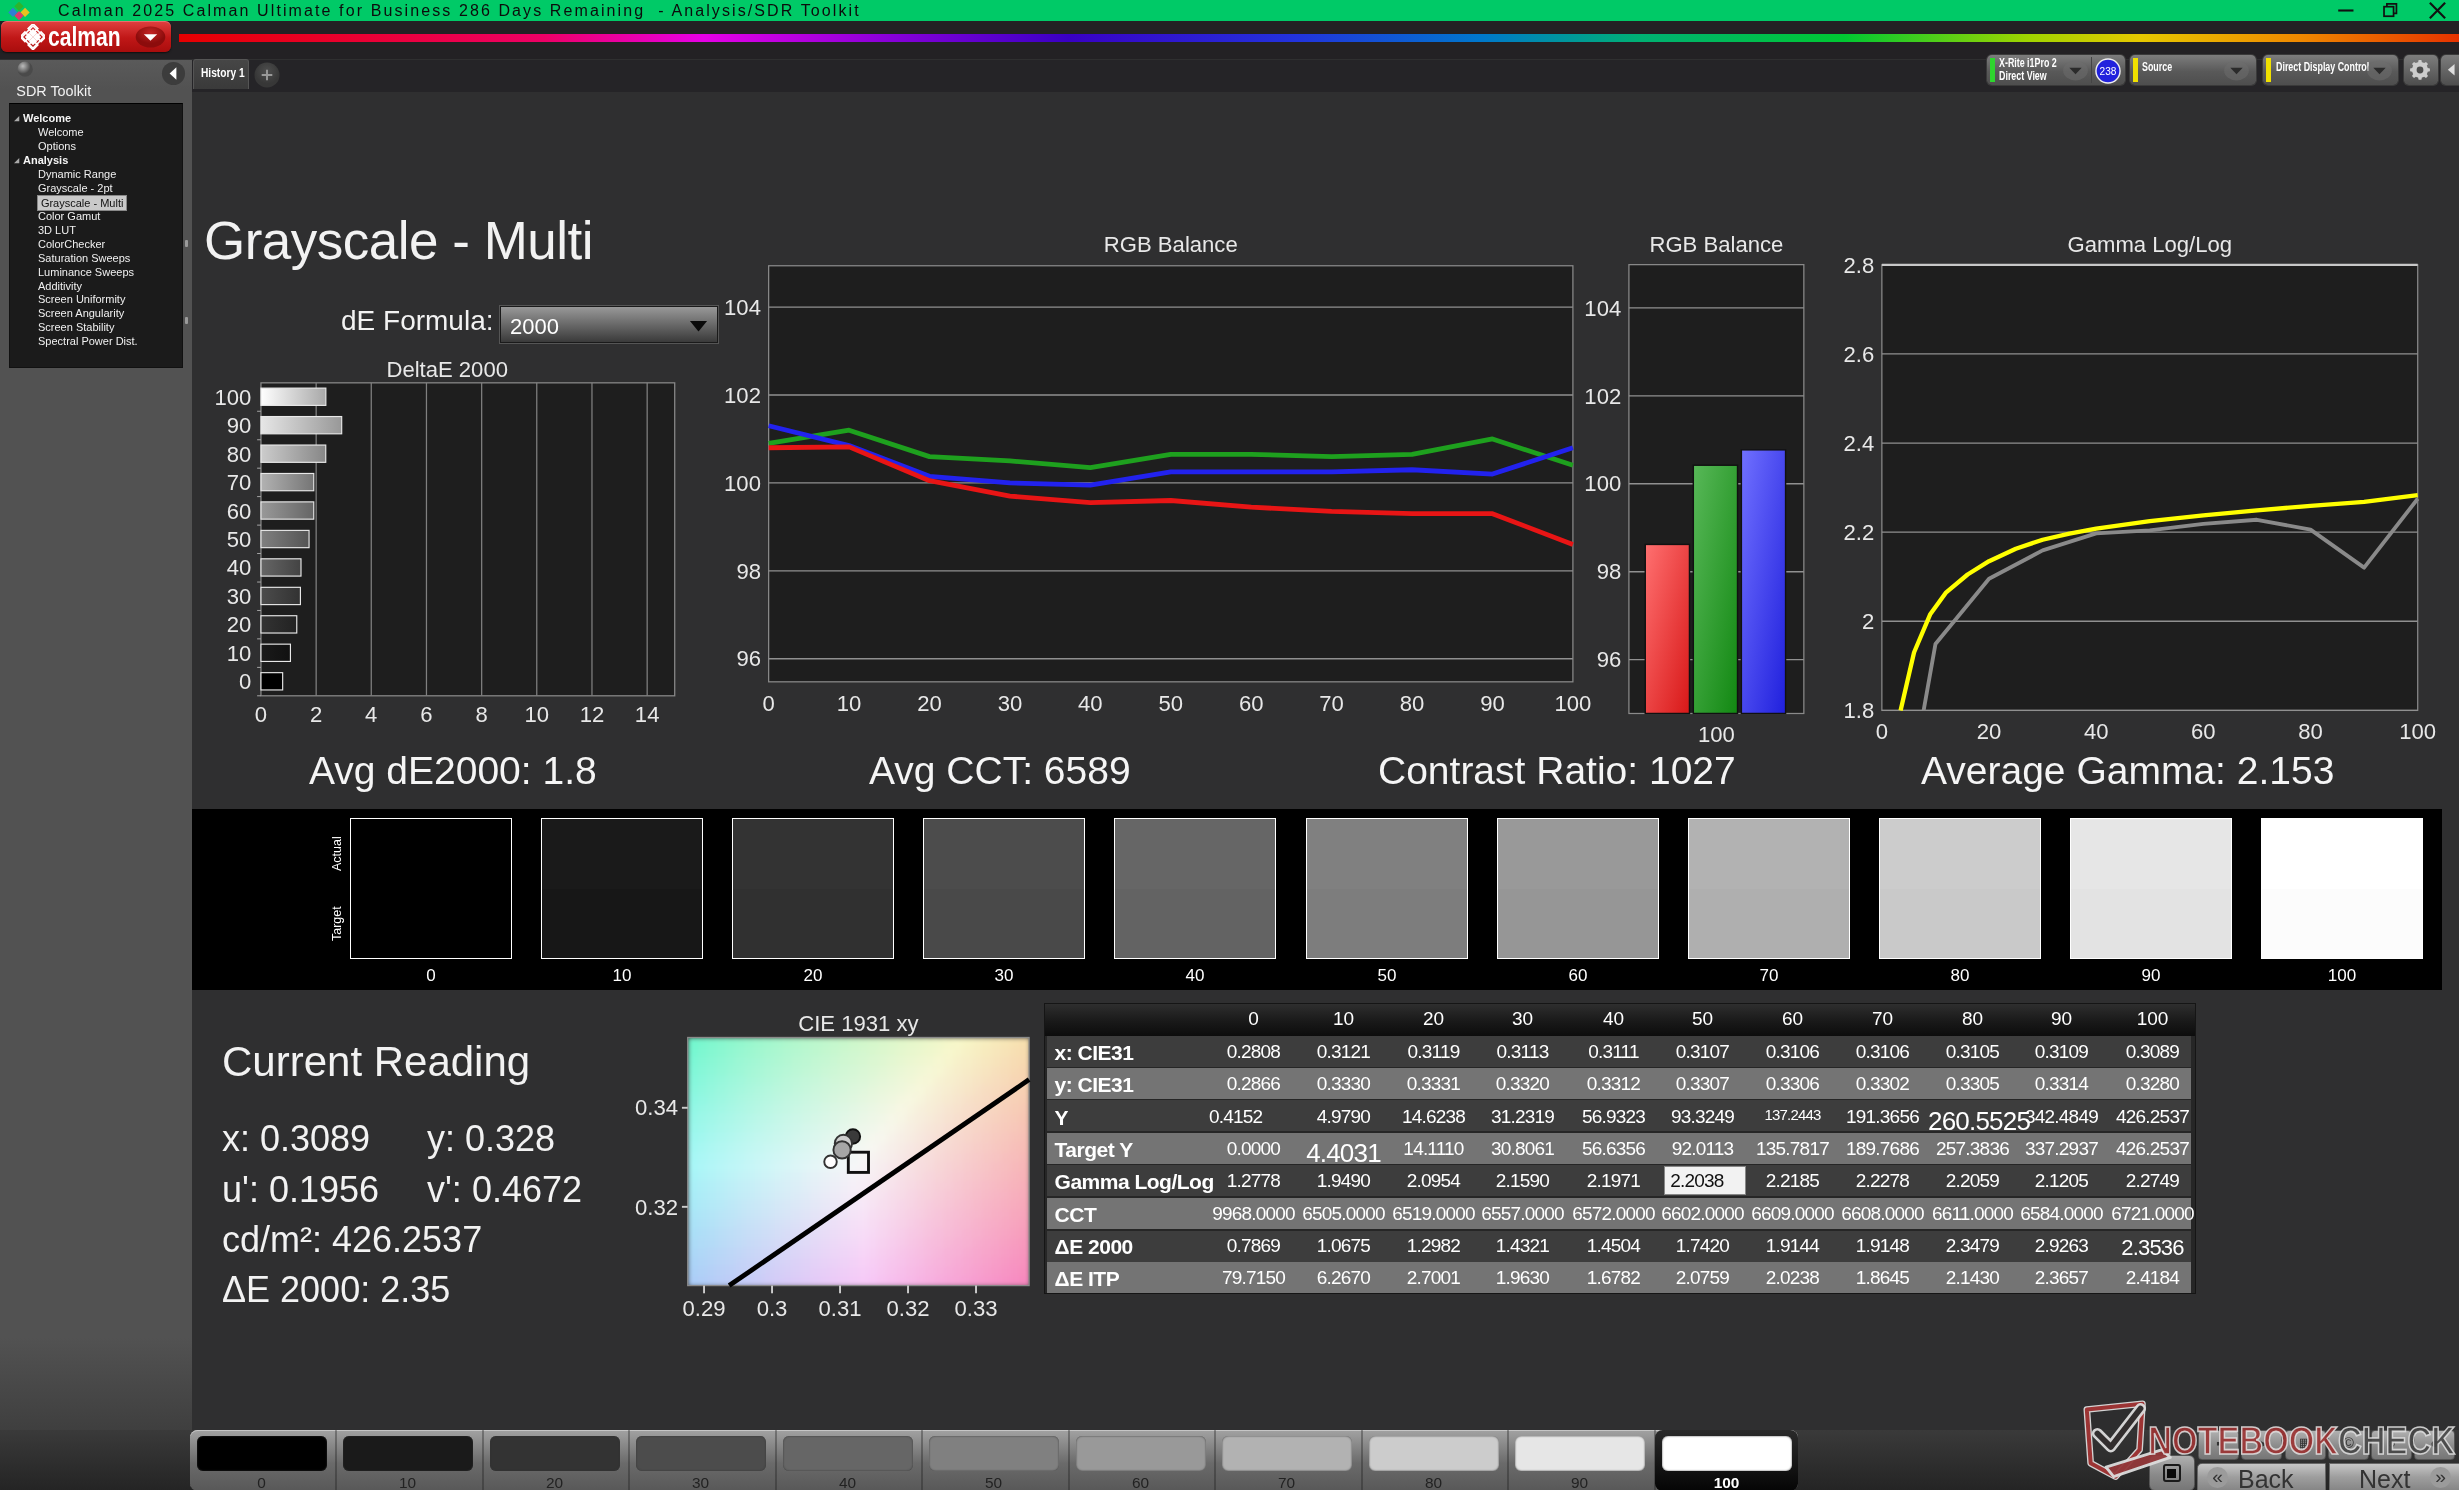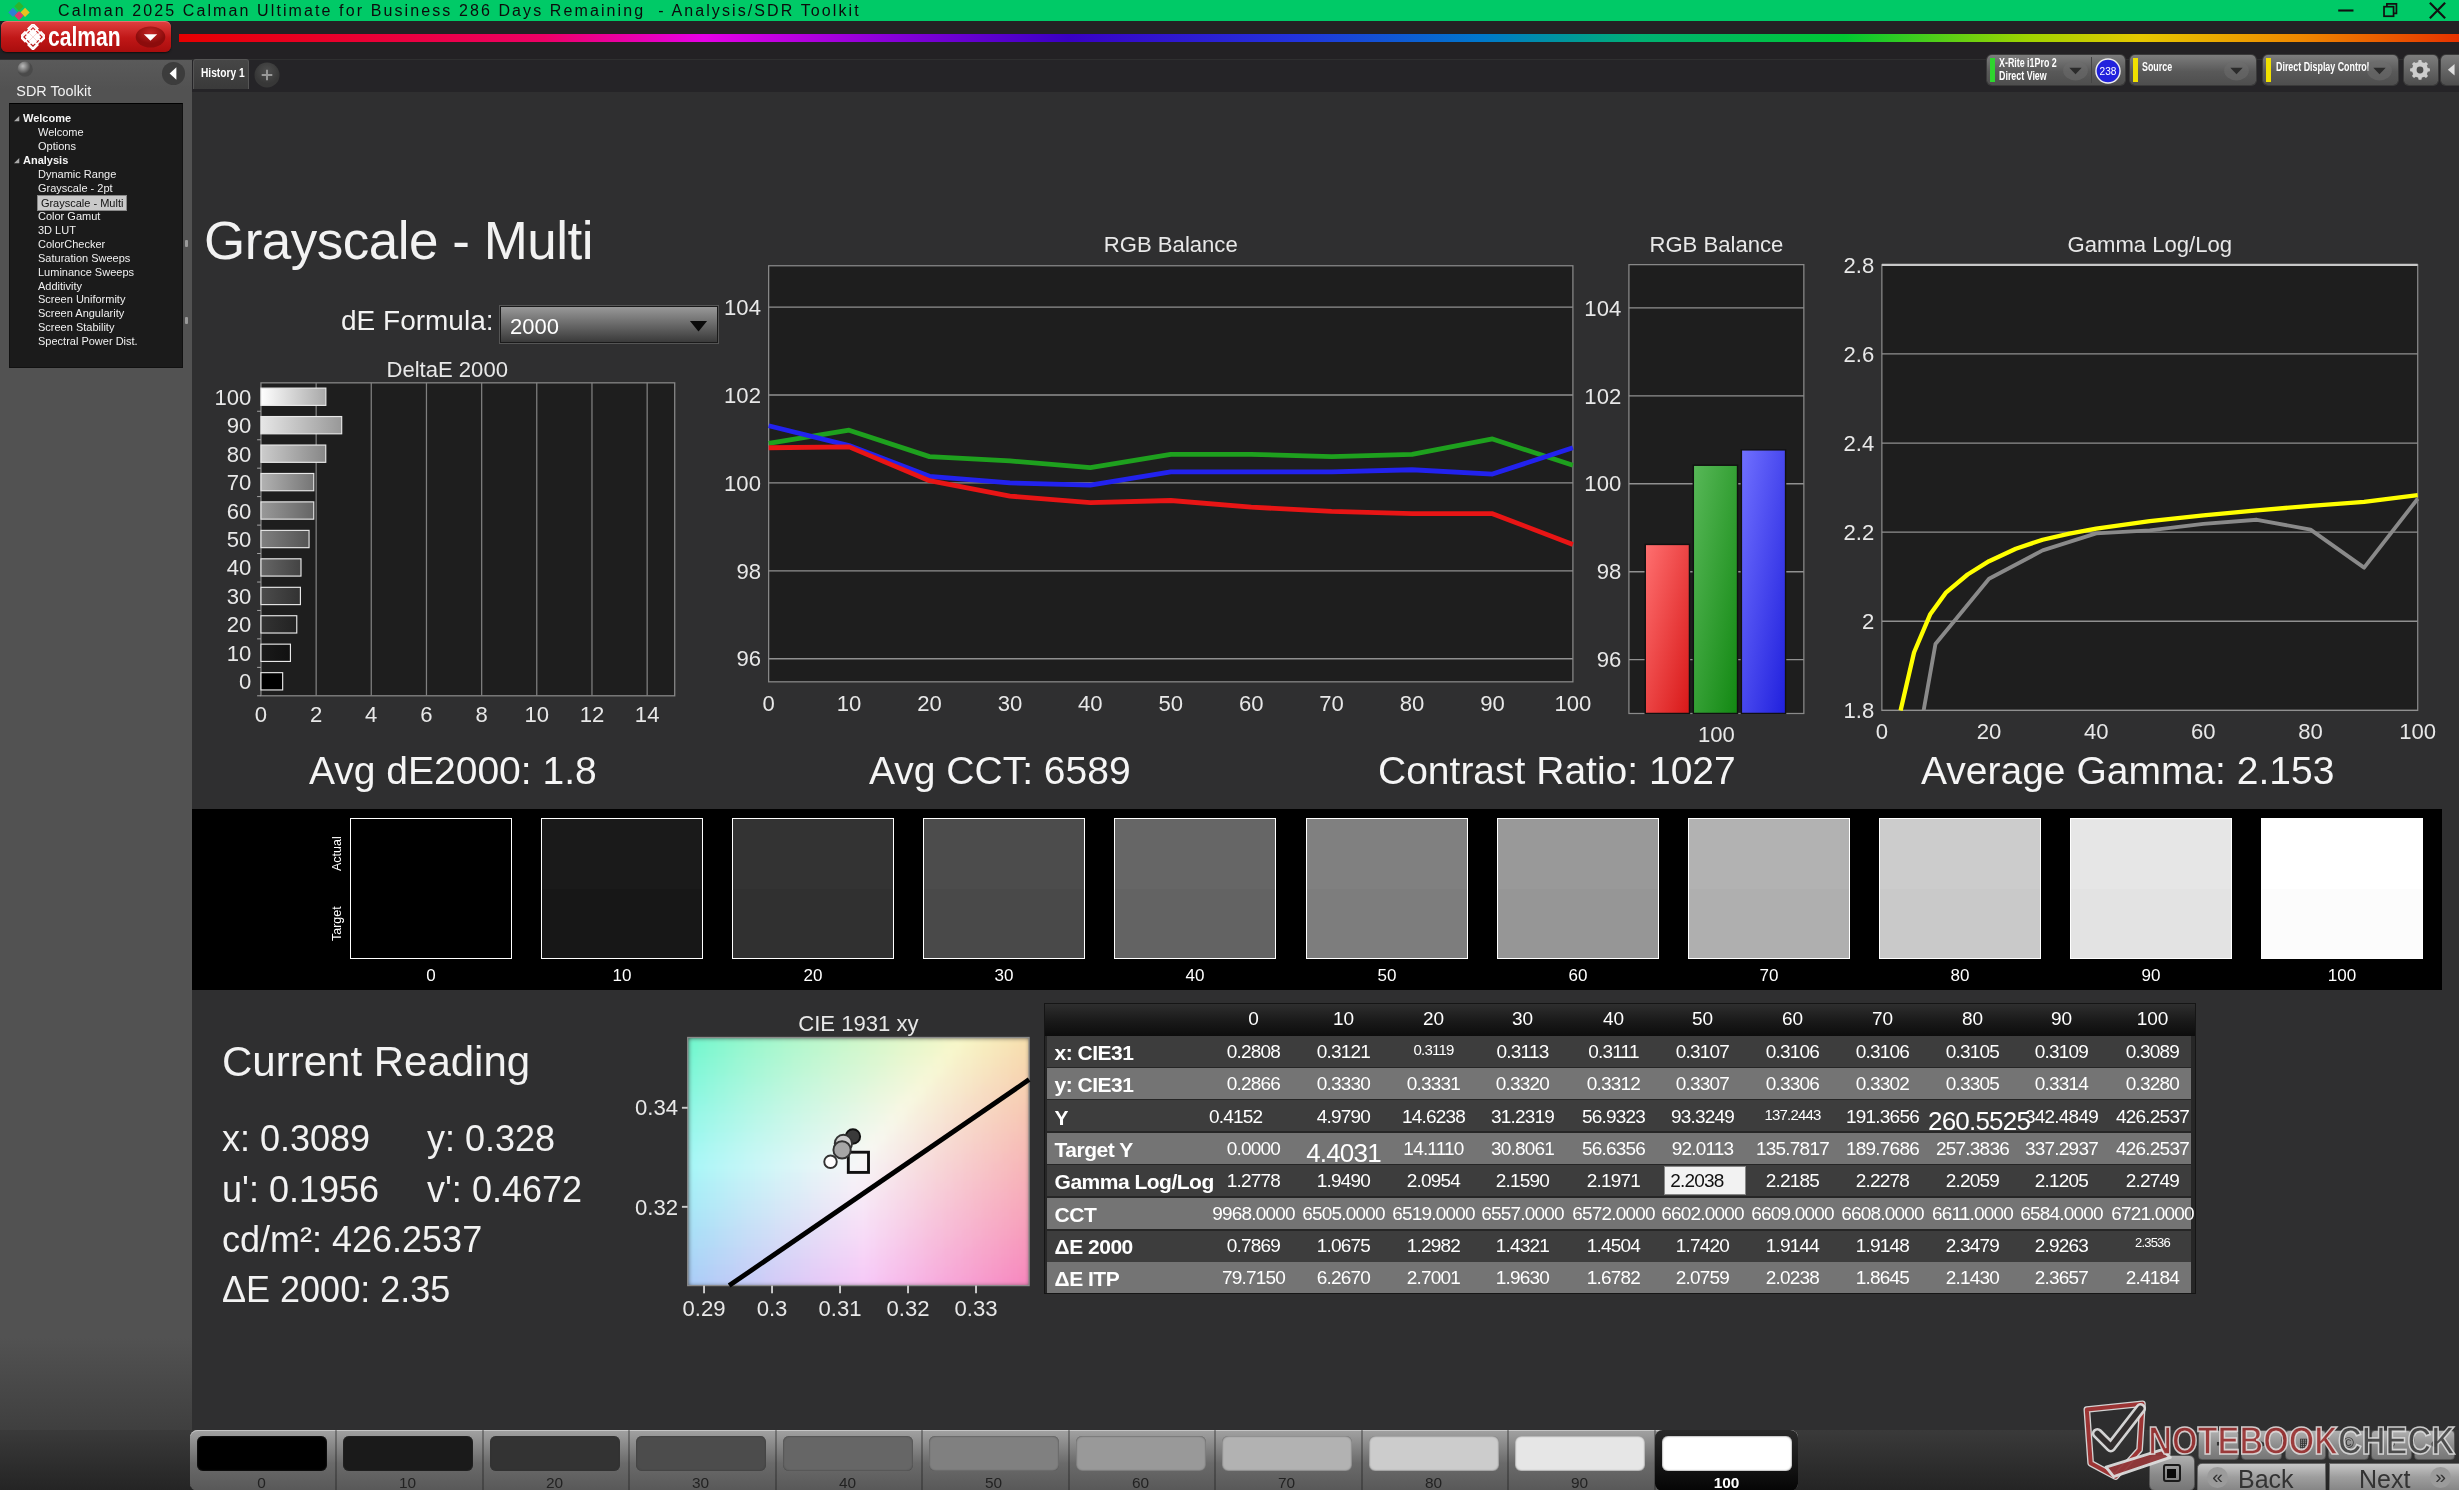--- a/index.html
+++ b/index.html
@@ -1384,21 +1384,21 @@
 <div class="abs" style="left:613px;top:3.8px;width:89px;text-align:center;font-size:19px;color:#fff;">50</div>
 <div class="abs" style="left:703px;top:3.8px;width:89px;text-align:center;font-size:19px;color:#fff;">60</div>
 <div class="abs" style="left:793px;top:3.8px;width:89px;text-align:center;font-size:19px;color:#fff;">70</div>
 <div class="abs" style="left:883px;top:3.8px;width:89px;text-align:center;font-size:19px;color:#fff;">80</div>
 <div class="abs" style="left:972px;top:3.8px;width:89px;text-align:center;font-size:19px;color:#fff;">90</div>
 <div class="abs" style="left:1063px;top:3.8px;width:89px;text-align:center;font-size:19px;color:#fff;">100</div>
 <div class="abs" style="left:1.9px;top:32px;width:1144px;height:31px;background:#3d3d3d;"></div>
 <div class="abs" style="left:9.6px;top:37px;font-size:21px;font-weight:bold;color:#fff;letter-spacing:-0.5px;">x: CIE31</div>
 <div class="abs" style="left:164px;top:37px;width:89px;text-align:center;font-size:19px;letter-spacing:-0.8px;color:#fff;">0.2808</div>
 <div class="abs" style="left:254px;top:37px;width:89px;text-align:center;font-size:19px;letter-spacing:-0.8px;color:#fff;">0.3121</div>
-<div class="abs" style="left:344px;top:37px;width:89px;text-align:center;font-size:15px;letter-spacing:-0.8px;color:#fff;">0.3119</div>
+<div class="abs" style="left:344px;top:37px;width:89px;text-align:center;font-size:19px;letter-spacing:-0.8px;color:#fff;">0.3119</div>
 <div class="abs" style="left:433px;top:37px;width:89px;text-align:center;font-size:19px;letter-spacing:-0.8px;color:#fff;">0.3113</div>
 <div class="abs" style="left:524px;top:37px;width:89px;text-align:center;font-size:19px;letter-spacing:-0.8px;color:#fff;">0.3111</div>
 <div class="abs" style="left:613px;top:37px;width:89px;text-align:center;font-size:19px;letter-spacing:-0.8px;color:#fff;">0.3107</div>
 <div class="abs" style="left:703px;top:37px;width:89px;text-align:center;font-size:19px;letter-spacing:-0.8px;color:#fff;">0.3106</div>
 <div class="abs" style="left:793px;top:37px;width:89px;text-align:center;font-size:19px;letter-spacing:-0.8px;color:#fff;">0.3106</div>
 <div class="abs" style="left:883px;top:37px;width:89px;text-align:center;font-size:19px;letter-spacing:-0.8px;color:#fff;">0.3105</div>
 <div class="abs" style="left:972px;top:37px;width:89px;text-align:center;font-size:19px;letter-spacing:-0.8px;color:#fff;">0.3109</div>
 <div class="abs" style="left:1063px;top:37px;width:89px;text-align:center;font-size:19px;letter-spacing:-0.8px;color:#fff;">0.3089</div>
 <div class="abs" style="left:1.9px;top:64px;width:1144px;height:31px;background:#747474;"></div>
 <div class="abs" style="left:9.6px;top:69px;font-size:21px;font-weight:bold;color:#fff;letter-spacing:-0.5px;">y: CIE31</div>
@@ -1471,21 +1471,21 @@
 <div class="abs" style="left:164px;top:231px;width:89px;text-align:center;font-size:19px;letter-spacing:-0.8px;color:#fff;">0.7869</div>
 <div class="abs" style="left:254px;top:231px;width:89px;text-align:center;font-size:19px;letter-spacing:-0.8px;color:#fff;">1.0675</div>
 <div class="abs" style="left:344px;top:231px;width:89px;text-align:center;font-size:19px;letter-spacing:-0.8px;color:#fff;">1.2982</div>
 <div class="abs" style="left:433px;top:231px;width:89px;text-align:center;font-size:19px;letter-spacing:-0.8px;color:#fff;">1.4321</div>
 <div class="abs" style="left:524px;top:231px;width:89px;text-align:center;font-size:19px;letter-spacing:-0.8px;color:#fff;">1.4504</div>
 <div class="abs" style="left:613px;top:231px;width:89px;text-align:center;font-size:19px;letter-spacing:-0.8px;color:#fff;">1.7420</div>
 <div class="abs" style="left:703px;top:231px;width:89px;text-align:center;font-size:19px;letter-spacing:-0.8px;color:#fff;">1.9144</div>
 <div class="abs" style="left:793px;top:231px;width:89px;text-align:center;font-size:19px;letter-spacing:-0.8px;color:#fff;">1.9148</div>
 <div class="abs" style="left:883px;top:231px;width:89px;text-align:center;font-size:19px;letter-spacing:-0.8px;color:#fff;">2.3479</div>
 <div class="abs" style="left:972px;top:231px;width:89px;text-align:center;font-size:19px;letter-spacing:-0.8px;color:#fff;">2.9263</div>
-<div class="abs" style="left:1063px;top:231px;width:89px;text-align:center;font-size:13px;letter-spacing:-0.8px;color:#fff;">2.3536</div>
+<div class="abs" style="left:1063px;top:231px;width:89px;text-align:center;font-size:22px;letter-spacing:-0.8px;color:#fff;">2.3536</div>
 <div class="abs" style="left:1.9px;top:258px;width:1144px;height:31px;background:#747474;"></div>
 <div class="abs" style="left:9.6px;top:263px;font-size:21px;font-weight:bold;color:#fff;letter-spacing:-0.5px;">ΔE ITP</div>
 <div class="abs" style="left:164px;top:263px;width:89px;text-align:center;font-size:19px;letter-spacing:-0.8px;color:#fff;">79.7150</div>
 <div class="abs" style="left:254px;top:263px;width:89px;text-align:center;font-size:19px;letter-spacing:-0.8px;color:#fff;">6.2670</div>
 <div class="abs" style="left:344px;top:263px;width:89px;text-align:center;font-size:19px;letter-spacing:-0.8px;color:#fff;">2.7001</div>
 <div class="abs" style="left:433px;top:263px;width:89px;text-align:center;font-size:19px;letter-spacing:-0.8px;color:#fff;">1.9630</div>
 <div class="abs" style="left:524px;top:263px;width:89px;text-align:center;font-size:19px;letter-spacing:-0.8px;color:#fff;">1.6782</div>
 <div class="abs" style="left:613px;top:263px;width:89px;text-align:center;font-size:19px;letter-spacing:-0.8px;color:#fff;">2.0759</div>
 <div class="abs" style="left:703px;top:263px;width:89px;text-align:center;font-size:19px;letter-spacing:-0.8px;color:#fff;">2.0238</div>
 <div class="abs" style="left:793px;top:263px;width:89px;text-align:center;font-size:19px;letter-spacing:-0.8px;color:#fff;">1.8645</div>

